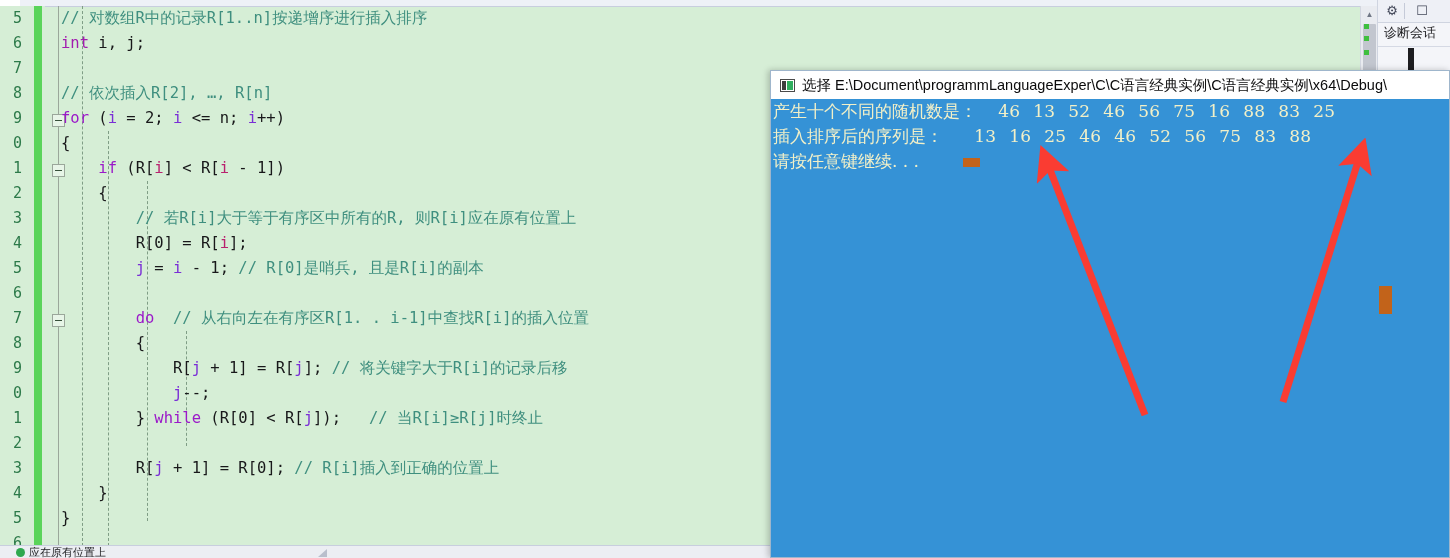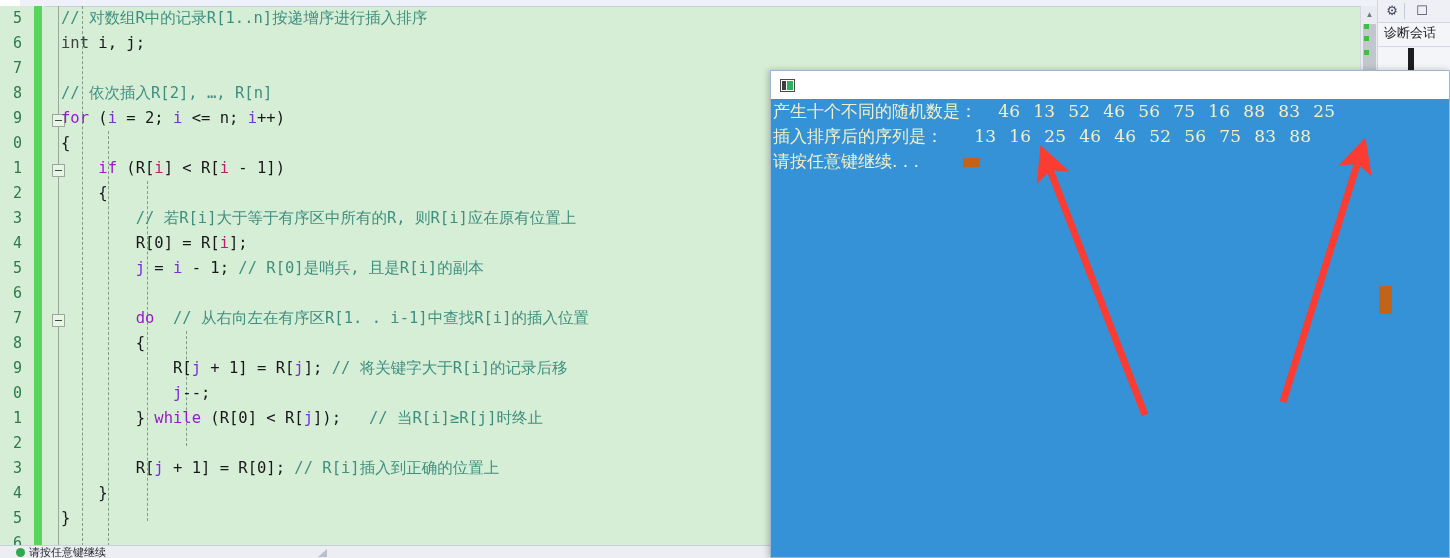--- a/index.html
+++ b/index.html
@@ -104,21 +104,21 @@
     position: absolute;
     left: 61px; top: 6px;
     width: 1280px;
     font-family: "DejaVu Sans Mono", monospace;
     font-size: 15.5px;
     line-height: 25px;
     color: #18181a;
     white-space: pre;
   }
   .code .ln { height: 25px; }
-  .kw      { color: #404040; }
+  .kw      { color: #a21caf; }
   .kwctl   { color: #9b19c9; }
   .cm      { color: #3f8f7f; }
   .var     { color: #7a2ed6; }
   .varr    { color: #b9216e; }
   .pl      { color: #18181a; }
 
   
   .indent-guide {
     position: absolute;
     top: 6px;
@@ -410,29 +410,30 @@
         <div class="rp-icon" style="left:36px">☐</div>
       </div>
       <div class="rp-title">诊断会话</div>
       <div class="rp-divider"></div>
       <div class="rp-ruler-mark"></div>
     </div>
 
     <div class="bottom-strip">
       <div class="bottom-tab">
         <span class="bottom-bullet"></span>
-        <span>请按任意键继续</span>
+        <span>应在原有位置上</span>
       </div>
       <div class="bottom-resize"></div>
     </div>
   </div>
 
   <div class="console">
     <div class="console-title">
       <span class="console-icon"></span>
+      <span class="console-title-text">选择 E:\Document\programmLanguageExper\C\C语言经典实例\C语言经典实例\x64\Debug\</span>
     </div>
     <div class="console-body" id="consolebody"><div class="console-line" style="top: 0px; left: 2px;"><span>产生十个不同的随机数是：</span><span style="display: inline-block; margin-left: 8px;"><span style="display: inline-block; width: 35px; text-align: right;">46</span><span style="display: inline-block; width: 35px; text-align: right;">13</span><span style="display: inline-block; width: 35px; text-align: right;">52</span><span style="display: inline-block; width: 35px; text-align: right;">46</span><span style="display: inline-block; width: 35px; text-align: right;">56</span><span style="display: inline-block; width: 35px; text-align: right;">75</span><span style="display: inline-block; width: 35px; text-align: right;">16</span><span style="display: inline-block; width: 35px; text-align: right;">88</span><span style="display: inline-block; width: 35px; text-align: right;">83</span><span style="display: inline-block; width: 35px; text-align: right;">25</span></span></div><div class="console-line" style="top: 25px; left: 2px;"><span>插入排序后的序列是：</span><span style="display: inline-block; margin-left: 18px;"><span style="display: inline-block; width: 35px; text-align: right;">13</span><span style="display: inline-block; width: 35px; text-align: right;">16</span><span style="display: inline-block; width: 35px; text-align: right;">25</span><span style="display: inline-block; width: 35px; text-align: right;">46</span><span style="display: inline-block; width: 35px; text-align: right;">46</span><span style="display: inline-block; width: 35px; text-align: right;">52</span><span style="display: inline-block; width: 35px; text-align: right;">56</span><span style="display: inline-block; width: 35px; text-align: right;">75</span><span style="display: inline-block; width: 35px; text-align: right;">83</span><span style="display: inline-block; width: 35px; text-align: right;">88</span></span></div><div class="console-line" style="top: 50px; left: 2px;">请按任意键继续. . .</div></div>
   </div>
 
   <svg class="arrows" viewBox="0 0 680 488">
     <defs>
       <marker id="ah" markerWidth="5" markerHeight="5" refX="2.4" refY="2.5" orient="auto" markerUnits="strokeWidth">
         <path d="M0,0 L5,2.5 L0,5 L1.1,2.5 z" fill="#fa3c32"></path>
       </marker>
     </defs>

